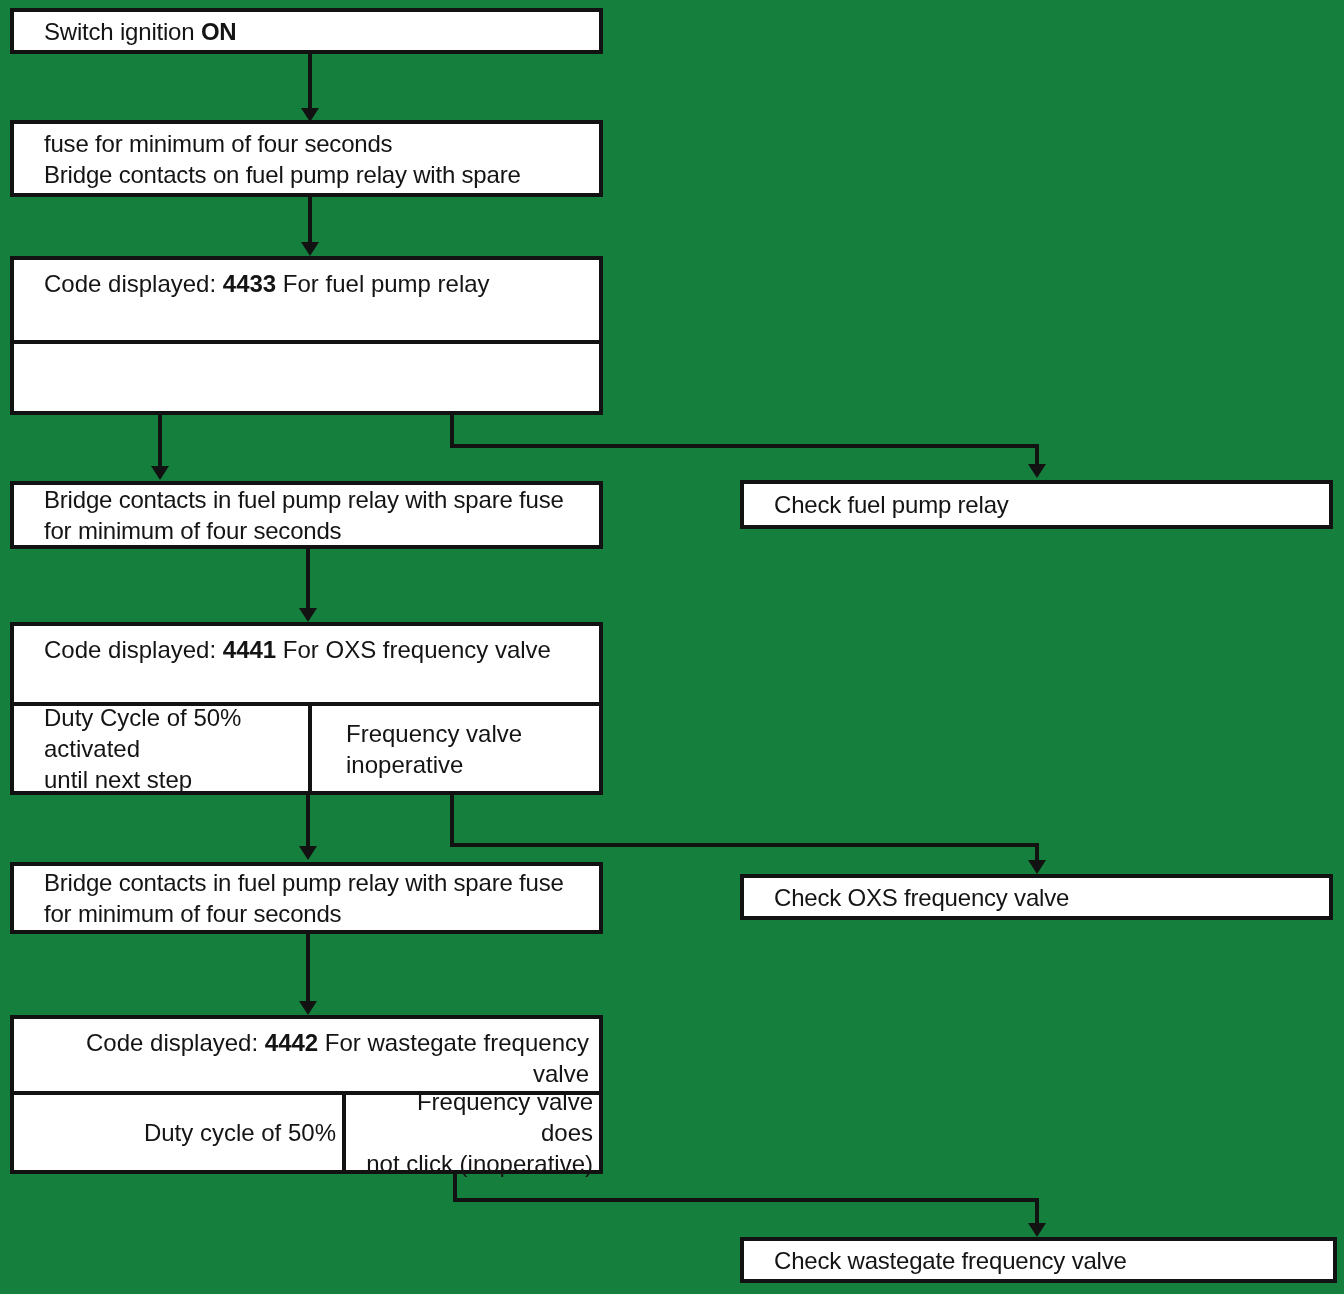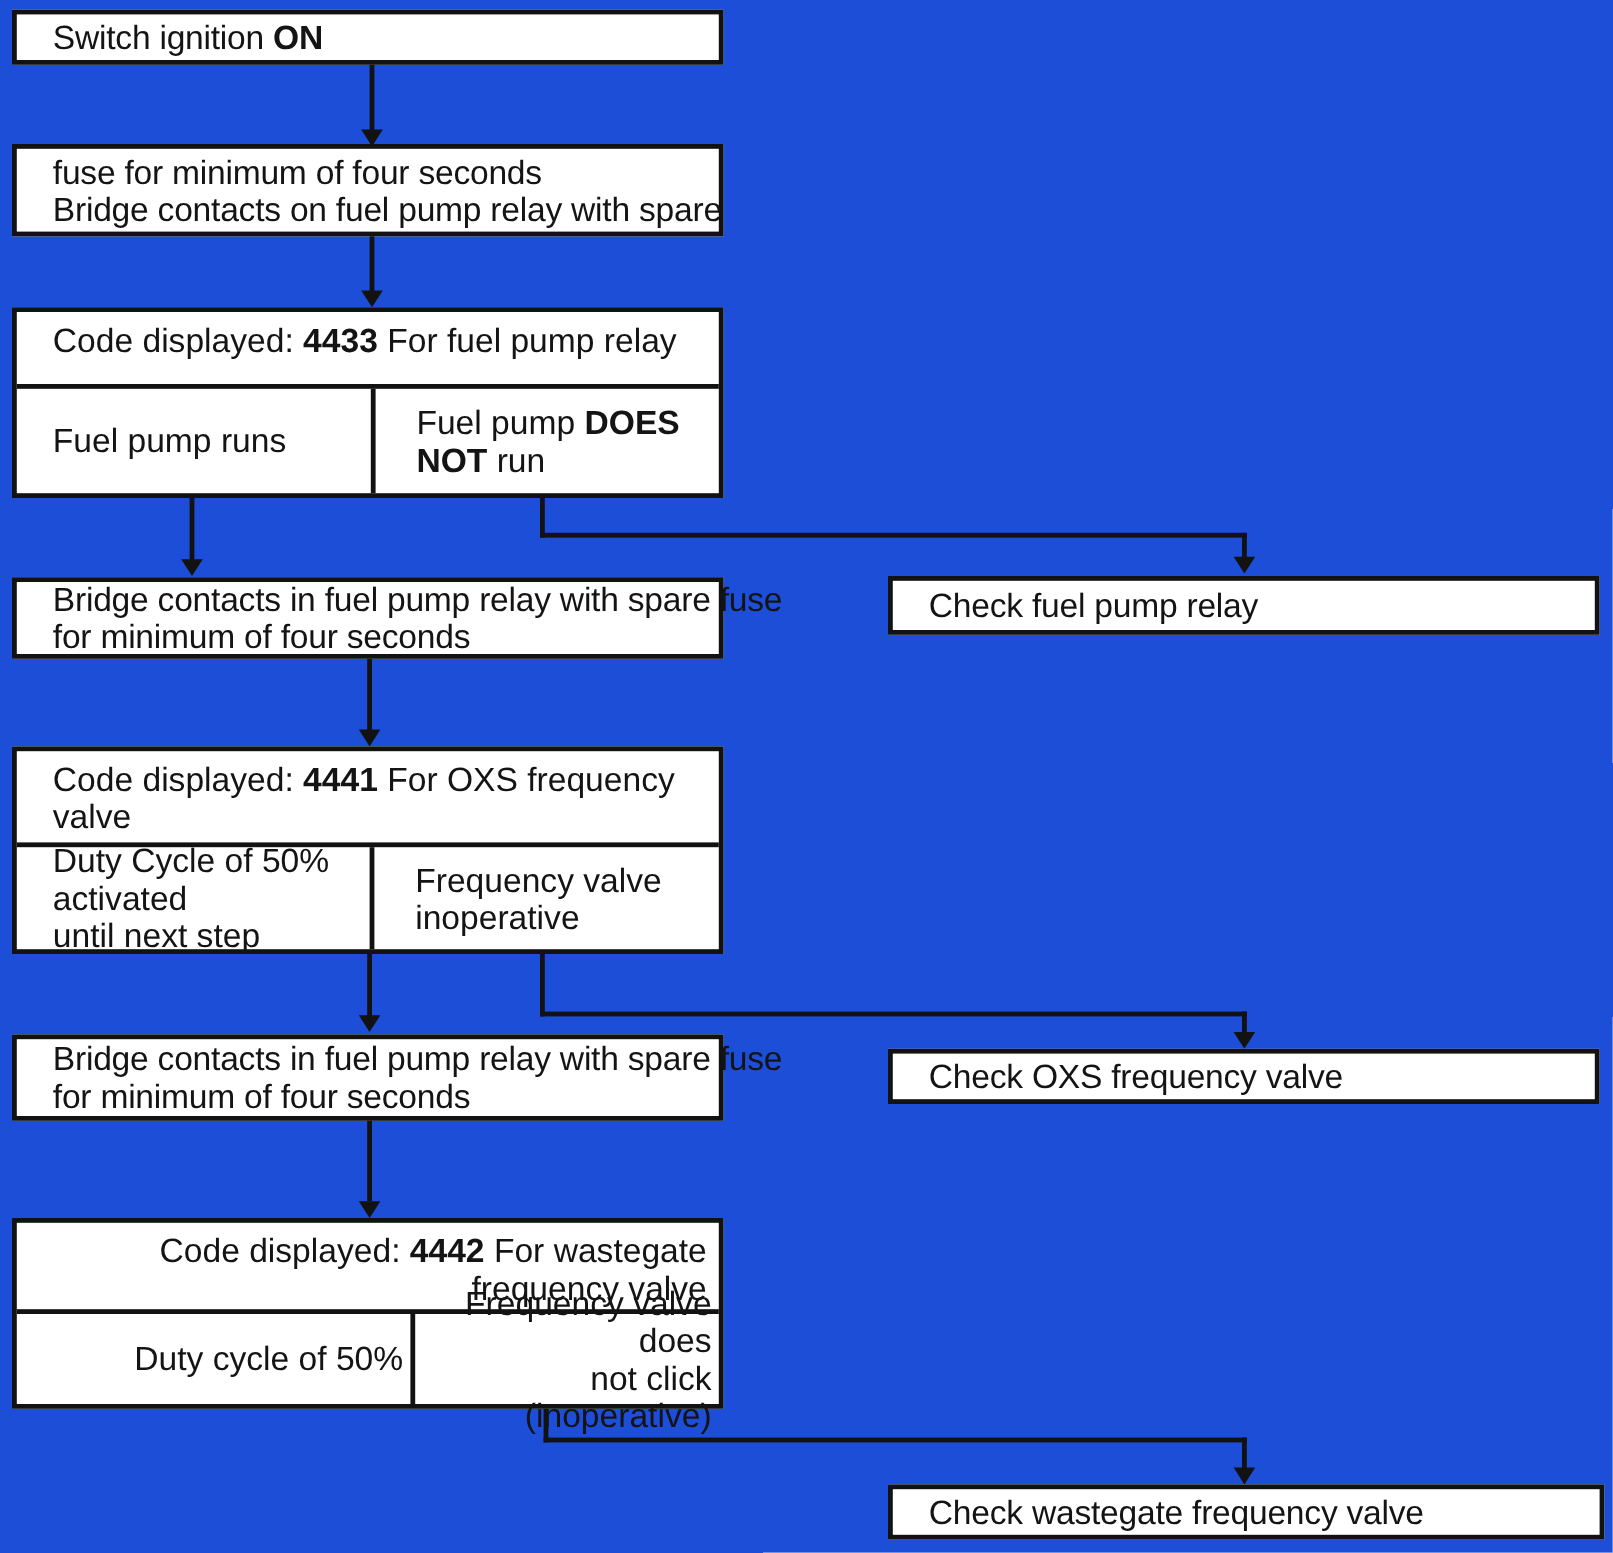--- a/index.html
+++ b/index.html
@@ -1,19 +1,19 @@
 <!DOCTYPE html>
 <html><head>
 <meta charset="utf-8">
 <style>
   html,body{margin:0;padding:0;background:#ffffff;}
   #stage{
-    position:relative;width:1344px;height:1294px;background:#1d4ed8;
+    position:relative;width:1344px;height:1294px;background:#15803d;
     font-family:"Liberation Sans","DejaVu Sans",sans-serif;
-    color:#141414;font-size:28px;line-height:31px;
+    color:#141414;font-size:24px;line-height:31px;
   }
   .box{
     position:absolute;border:4px solid #121212;background:#ffffff;
     box-sizing:border-box;display:flex;flex-direction:column;justify-content:center;
     padding:4px 10px 4px 30px;
   }
   .box .tl{display:block;white-space:nowrap;letter-spacing:-0.2px;}
   .compound{
     position:absolute;border:4px solid #121212;background:#ffffff;
     box-sizing:border-box;display:flex;flex-direction:column;
@@ -31,21 +31,21 @@
     border-left:9px solid transparent;border-right:9px solid transparent;
     border-top:14px solid #121212;}
   b{font-weight:700;}
 
   
   #box1{left:10px;top:8px;width:593px;height:46px;}
   #arr1s{left:308px;top:54px;height:56px;} #arr1h{left:301px;top:108px;}
   #box2{left:10px;top:120px;width:593px;height:77px;}
   #arr2s{left:308px;top:197px;height:47px;} #arr2h{left:301px;top:242px;}
   #box3{left:10px;top:256px;width:593px;height:159px;}
-  #box3 .hdr{height:64px;} #box3 .cl{width:299px;}
+  #box3 .hdr{height:84px;} #box3 .cl{width:299px;}
   #arr3s{left:158px;top:415px;height:53px;} #arr3h{left:151px;top:466px;}
   #cA1{left:450px;top:415px;height:33px;}
   #cA2{left:450px;top:444px;width:589px;}
   #cA3{left:1035px;top:444px;height:22px;} #cAh{left:1028px;top:464px;}
   #check1{left:740px;top:480px;width:593px;height:49px;}
   #box4{left:10px;top:481px;width:593px;height:68px;}
   #arr4s{left:306px;top:549px;height:60px;} #arr4h{left:299px;top:608px;}
   #box5{left:10px;top:622px;width:593px;height:173px;}
   #box5 .hdr{height:80px;} #box5 .cl{width:298px;}
   #arr5s{left:306px;top:795px;height:53px;} #arr5h{left:299px;top:846px;}
@@ -77,29 +77,20 @@
     <span class="tl">fuse for minimum of four seconds</span>
     <span class="tl">Bridge contacts on fuel pump relay with spare</span>
   </div>
   <div class="vline" id="arr2s"></div>
   <div class="ahead" id="arr2h"></div>
 
   <div class="compound" id="box3">
     <div class="hdr">
       <span class="tl"><span>Code displayed: </span><b>4433</b></span>
       <span class="tl">For fuel pump relay</span>
-    </div>
-    <div class="crow">
-      <div class="cl">
-        <span class="tl">Fuel pump runs</span>
-      </div>
-      <div class="cr">
-        <span class="tl"><span>Fuel pump </span><b>DOES</b></span>
-        <span class="tl"><b>NOT</b><span> run</span></span>
-      </div>
     </div>
   </div>
   <div class="vline" id="arr3s"></div>
   <div class="ahead" id="arr3h"></div>
 
   <div class="vline" id="cA1"></div>
   <div class="hline" id="cA2"></div>
   <div class="vline" id="cA3"></div>
   <div class="ahead" id="cAh"></div>
   <div class="box" id="check1">

